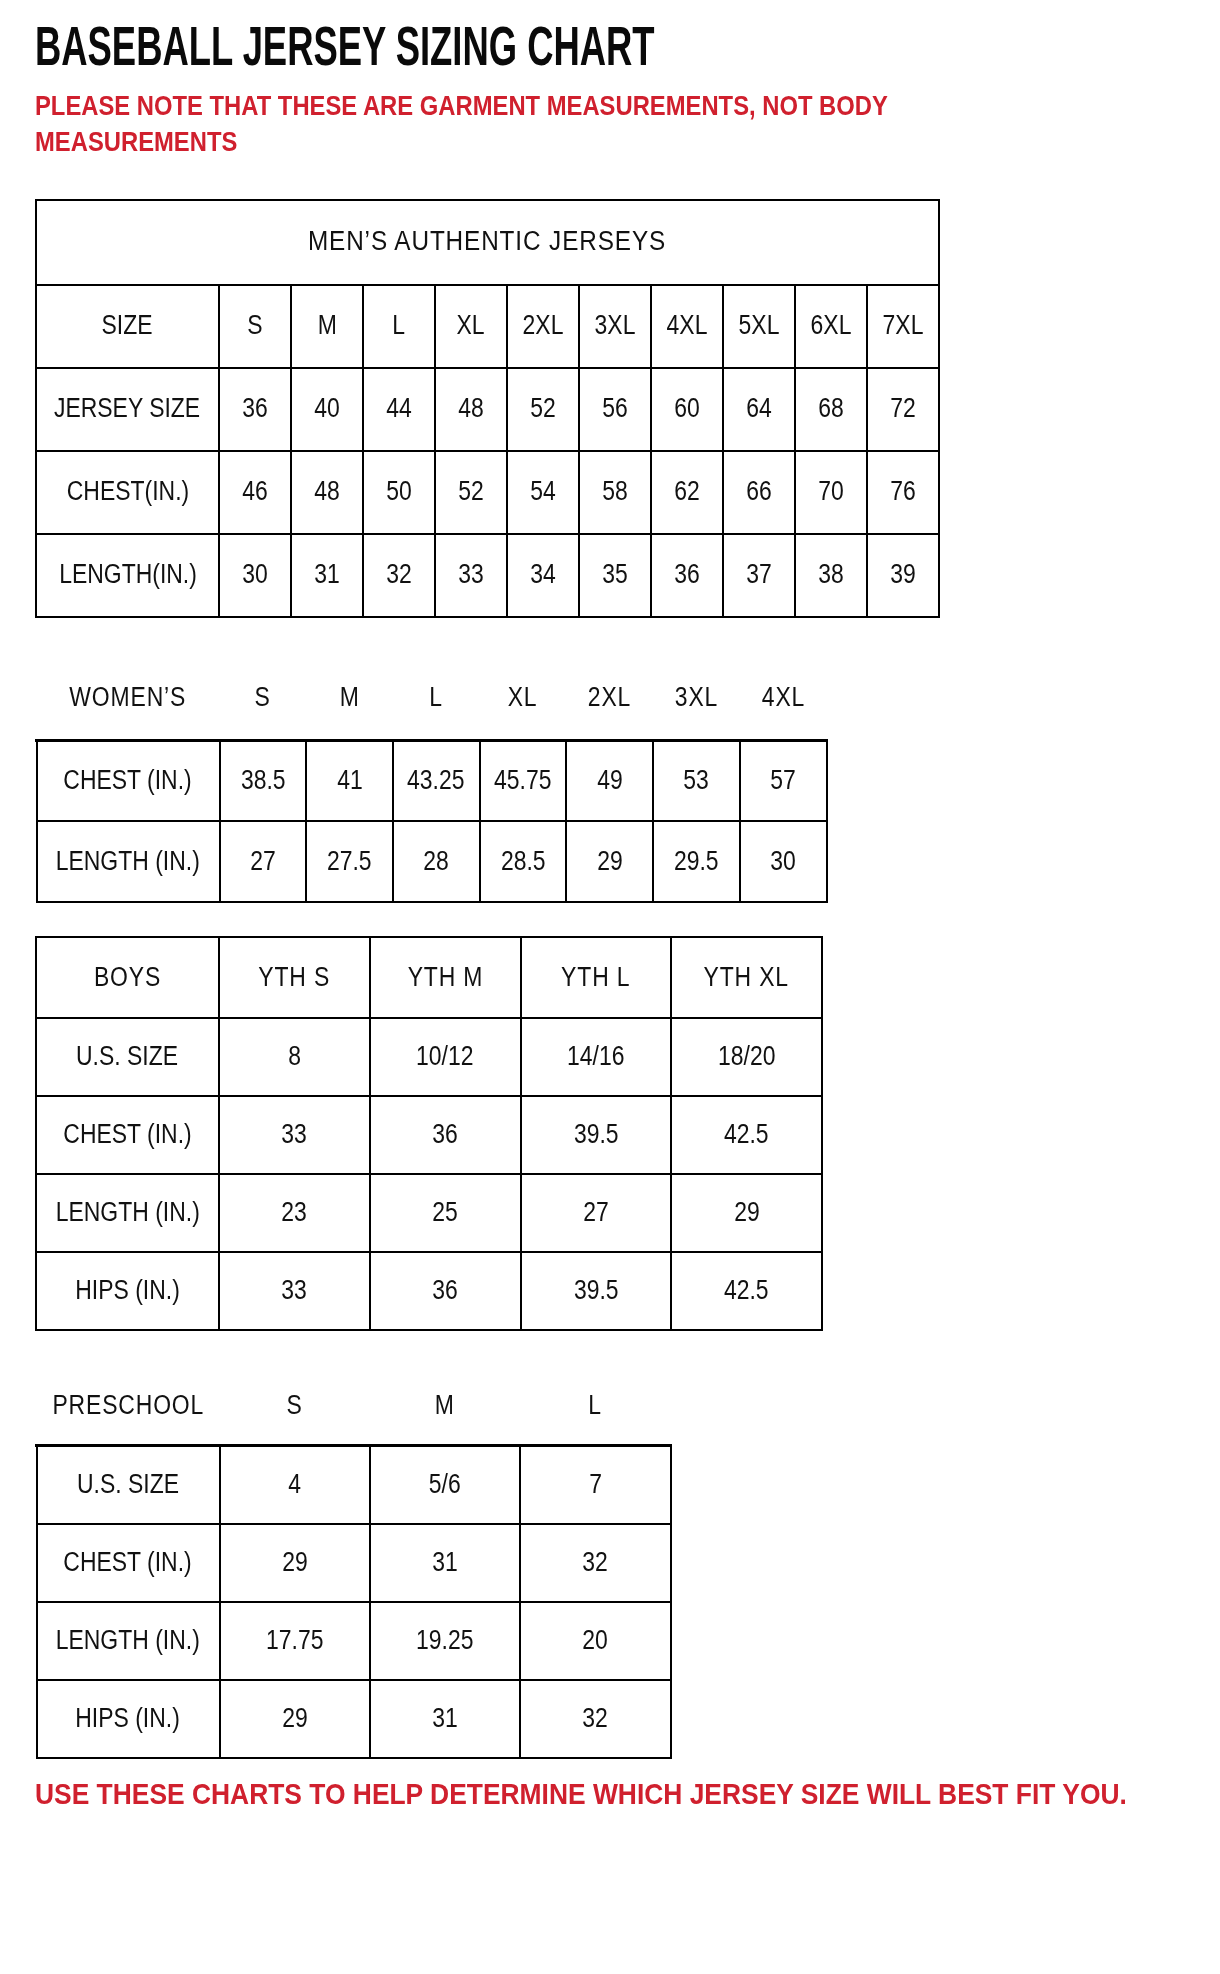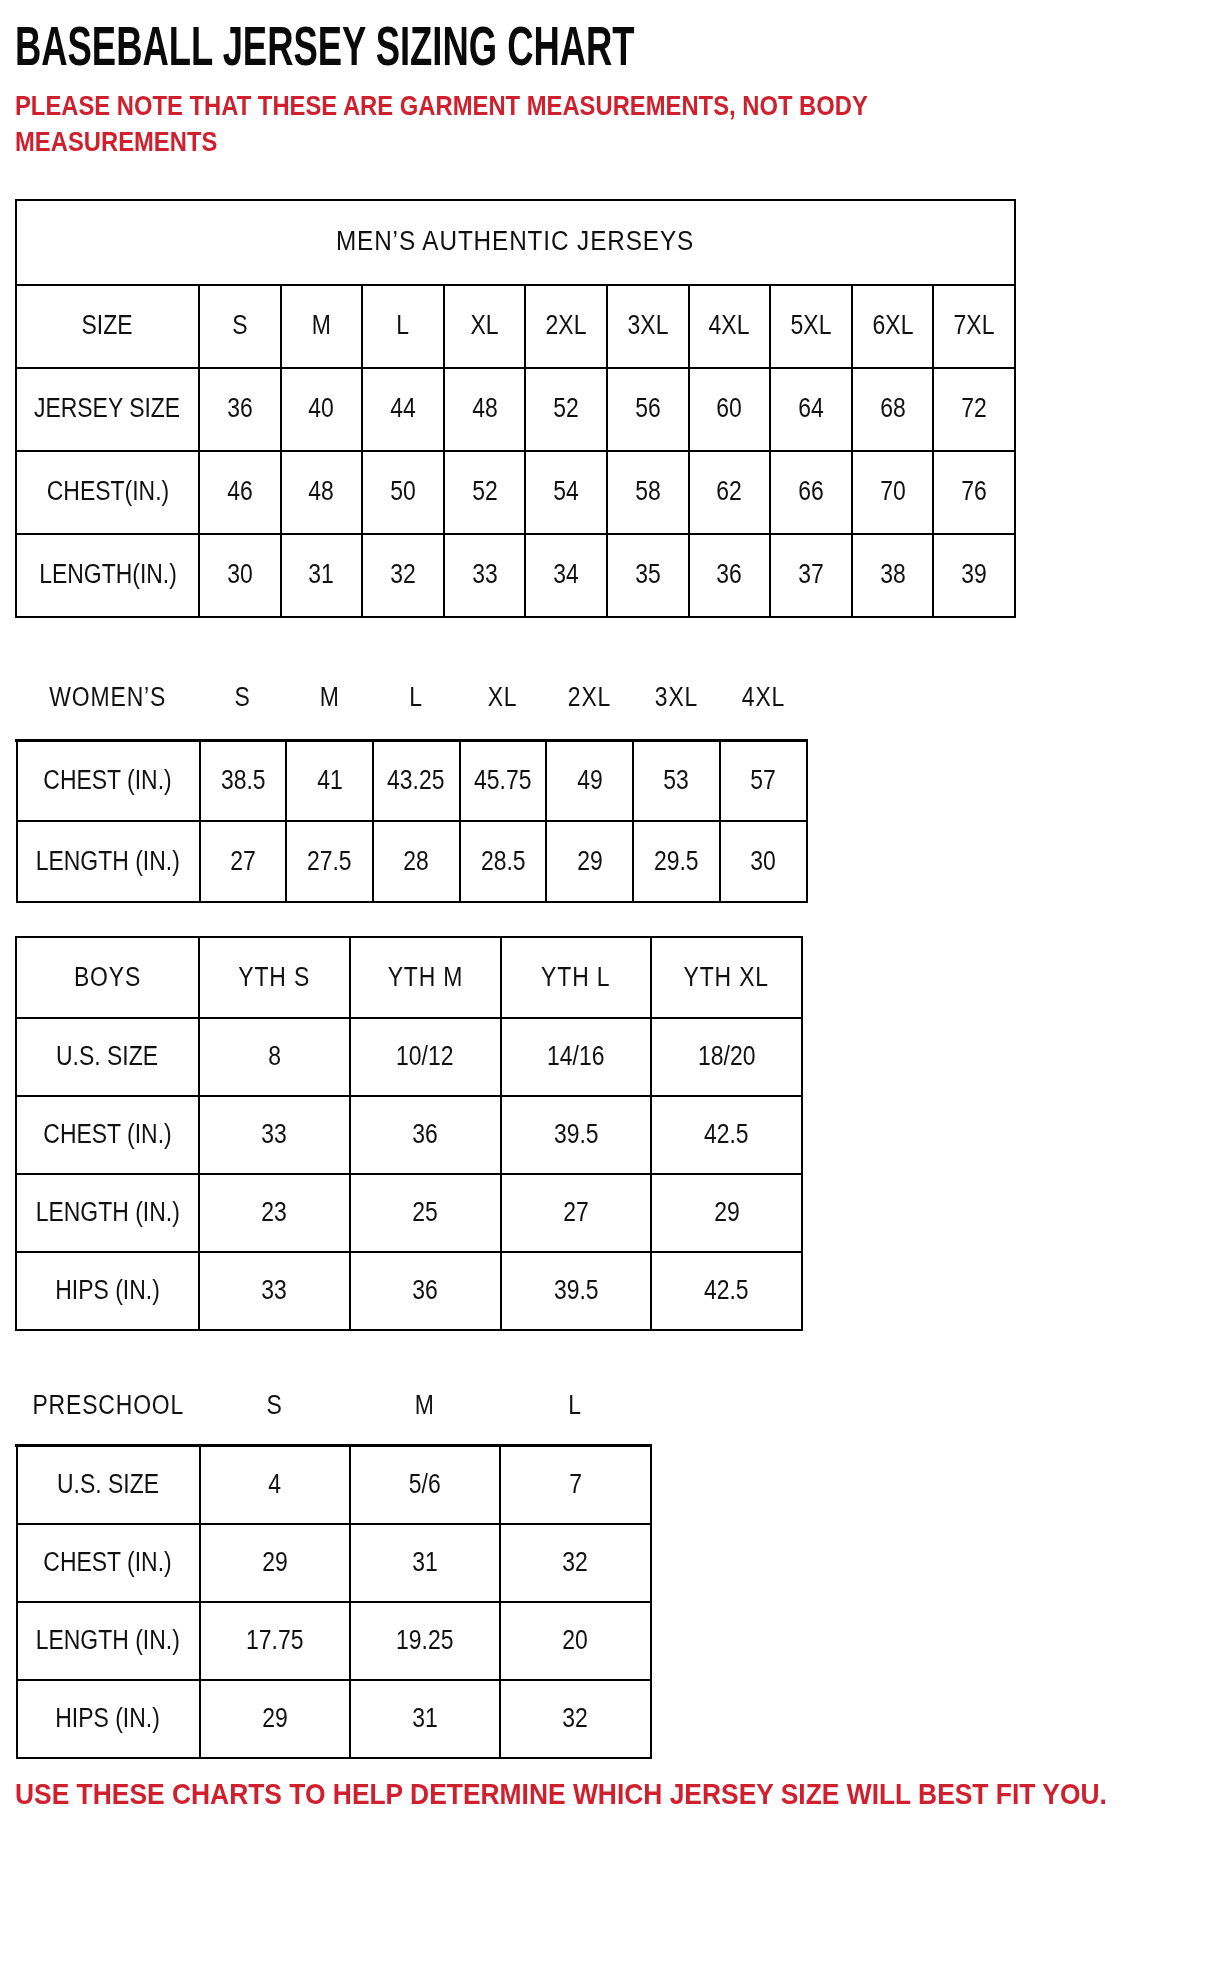--- a/index.html
+++ b/index.html
@@ -4,21 +4,21 @@
 <style>
   * { margin: 0; padding: 0; box-sizing: border-box; }
   html, body { background: #ffffff; }
   body {
     width: 1220px;
     min-height: 1974px;
     overflow: hidden;
     font-family: "Liberation Sans", "DejaVu Sans", sans-serif;
     color: var(--cell-text, #111111);
   }
-  .page { padding: 18px 10px 0 15px; border-radius: 26px; }
+  .page { padding: 18px 10px 0 35px; border-radius: 26px; }
 
   .title {
     font-size: 56px;
     line-height: 1.0;
     font-weight: 700;
     color: #0a0a0a;
     white-space: nowrap;
     transform: scaleX(0.65);
     transform-origin: left top;
   }
@@ -73,21 +73,21 @@
     background: var(--header-gray, #787878);
     color: var(--header-text, #fff);
     font-size: 28px;
   }
   .ghead .ci { letter-spacing: 1px; }
   .womens .ghead, .preschool .ghead { border: 3px solid #ffffff; border-bottom: 3px solid var(--border, #000); }
   .boys .ghead { border: 2px solid var(--border, #000); }
 
   col.label-col { width: 183px; }
 
-  .mens { width: 1001px; margin-top: 38px; }
+  .mens { width: 905px; margin-top: 38px; }
   .mens tbody th, .mens tbody td { height: 83px; }
 
   .womens { width: 793px; margin-top: 36px; }
   .womens thead th { height: 85px; }
   .womens tbody th, .womens tbody td { height: 81px; }
 
   .boys { width: 788px; margin-top: 33px; }
   .boys thead th { height: 81px; }
   .boys tbody th, .boys tbody td { height: 78px; }
 

